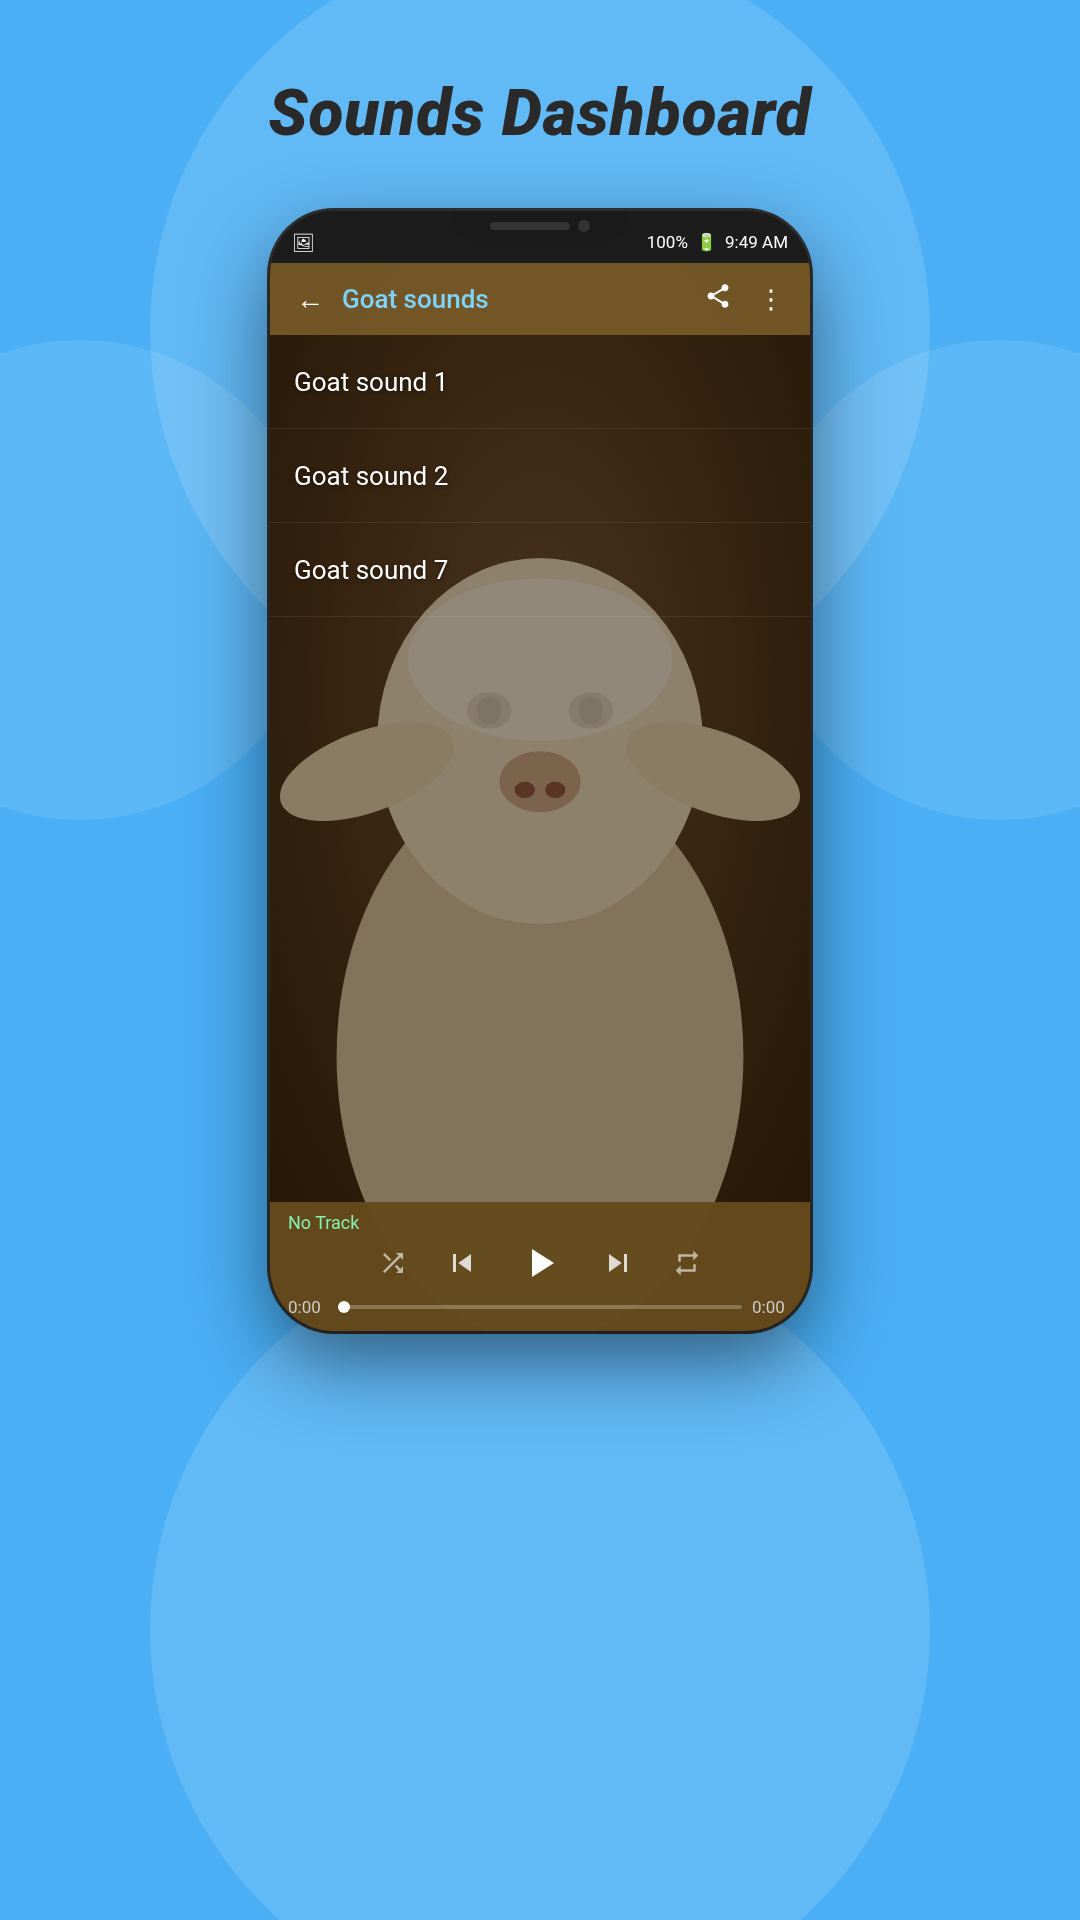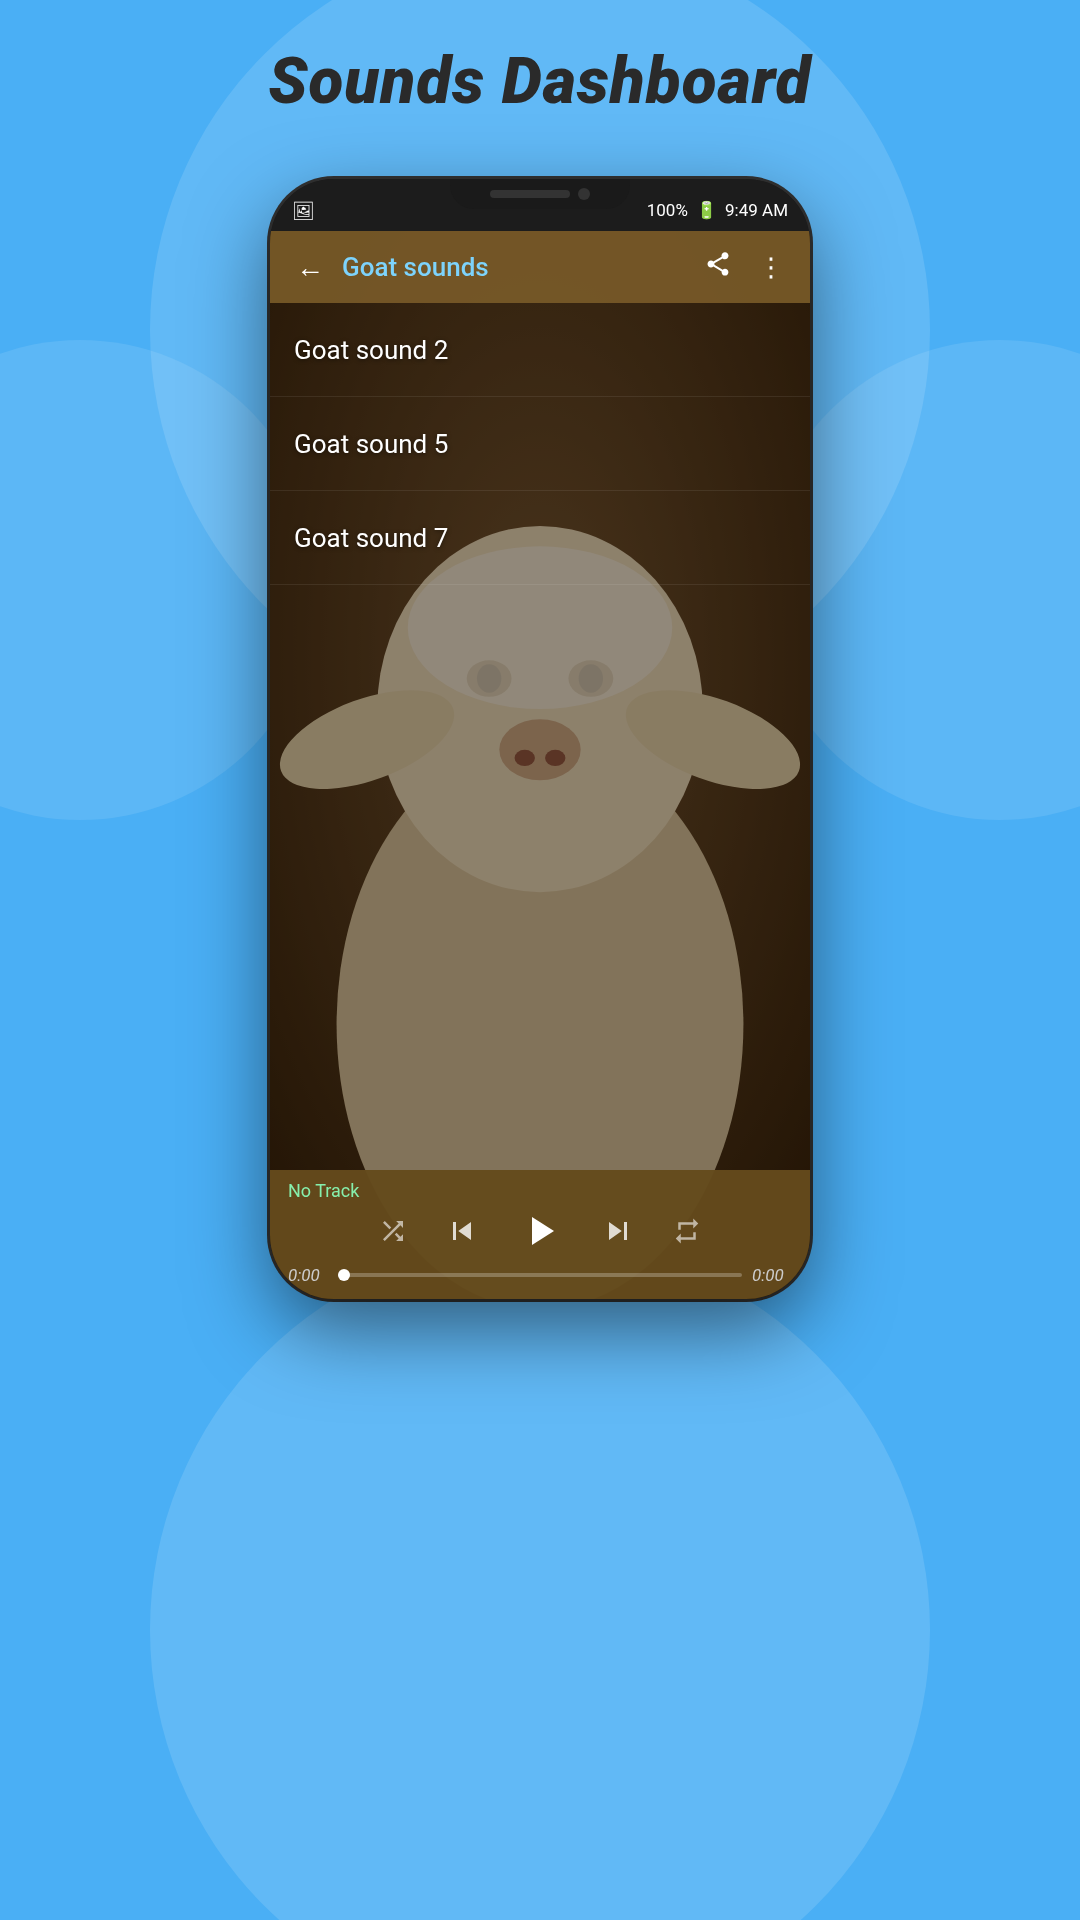--- a/index.html
+++ b/index.html
@@ -55,21 +55,21 @@
       top: 340px;
       right: -160px;
       width: 480px;
       height: 480px;
       border-radius: 50%;
       background: rgba(255,255,255,0.10);
       pointer-events: none;
     }
 
     .page-title {
-      margin-top: 44px;
+      margin-top: 76px;
       font-size: 64px;
       font-weight: 900;
       color: #2a2a2a;
       letter-spacing: 1px;
       z-index: 2;
       font-style: italic;
     }
 
     
     .phone-frame {
@@ -271,21 +271,20 @@
 
     .player-btn.play {
       color: #fff;
       font-size: 44px;
     }
 
     .player-time-row {
       display: flex;
       align-items: center;
       gap: 10px;
-      font-style: italic;
     }
 
     .player-time {
       color: #ccc;
       font-size: 17px;
       min-width: 40px;
     }
 
     .player-progress {
       flex: 1;
@@ -383,25 +382,25 @@
         <span class="app-bar-icon">
           <svg width="28" height="28" viewBox="0 0 24 24" fill="white">
             <path d="M18 16.08c-.76 0-1.44.3-1.96.77L8.91 12.7c.05-.23.09-.46.09-.7s-.04-.47-.09-.7l7.05-4.11c.54.5 1.25.81 2.04.81 1.66 0 3-1.34 3-3s-1.34-3-3-3-3 1.34-3 3c0 .24.04.47.09.7L8.04 9.81C7.5 9.31 6.79 9 6 9c-1.66 0-3 1.34-3 3s1.34 3 3 3c.79 0 1.5-.31 2.04-.81l7.12 4.16c-.05.21-.08.43-.08.65 0 1.61 1.31 2.92 2.92 2.92s2.92-1.31 2.92-2.92-1.31-2.92-2.92-2.92z"></path>
           </svg>
         </span>
         <span class="app-bar-icon">⋮</span>
       </div>
     </div>
 
     <div class="sound-list" id="sound-list">
+    <div class="sound-item">
+          <span class="sound-item-label">Goat sound 1</span>
+        </div>
         <div class="sound-item">
           <span class="sound-item-label">Goat sound 2</span>
-        </div>
-        <div class="sound-item">
-          <span class="sound-item-label">Goat sound 5</span>
         </div>
         <div class="sound-item">
           <span class="sound-item-label">Goat sound 7</span>
         </div>
       </div>
 
     <div class="player-bar">
       <div class="player-track-name">No Track</div>
       <div class="player-controls">
         <button class="player-btn">

